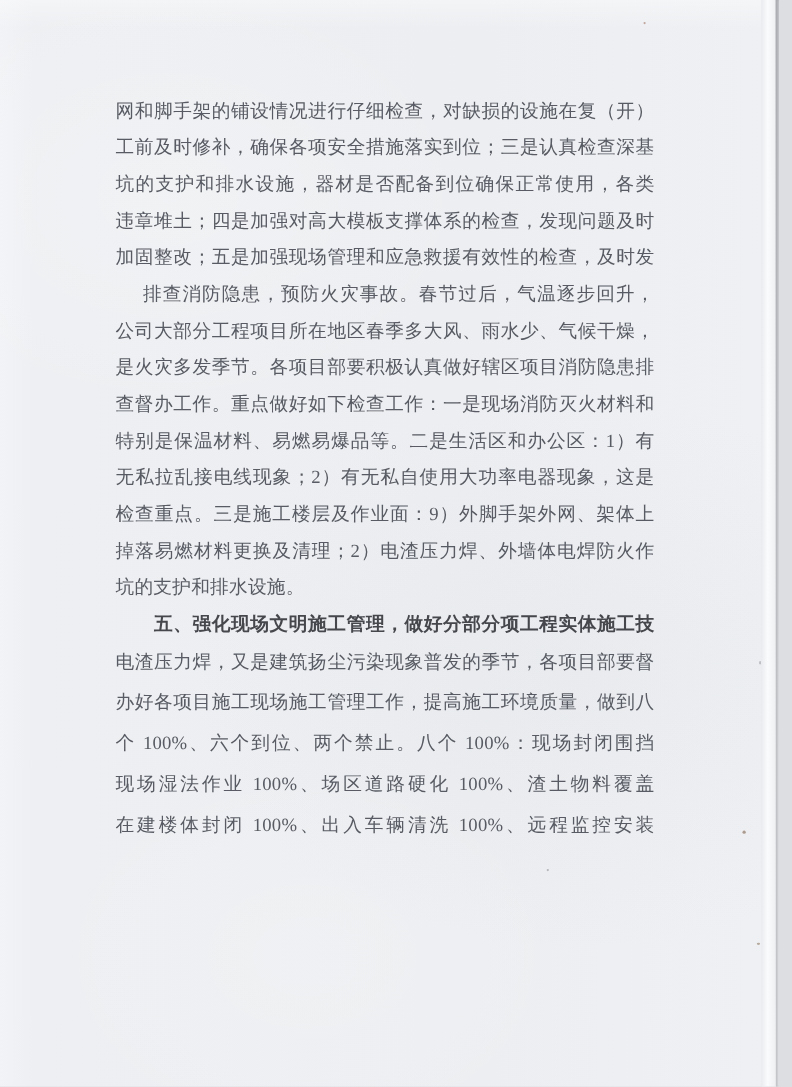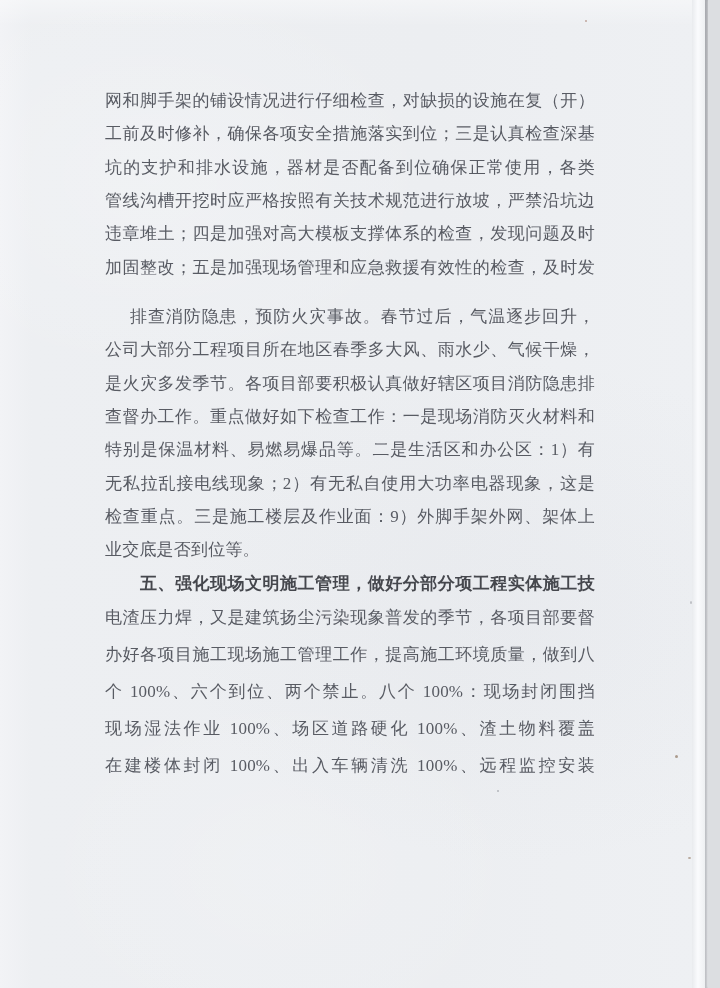--- a/index.html
+++ b/index.html
@@ -44,21 +44,21 @@
     color:#585b63;font-size:17px;
     text-rendering:optimizeLegibility;
   }
   .ln{
     height:33.35px;line-height:33.35px;overflow:hidden;
     text-align:justify;text-align-last:justify;
     letter-spacing:.2px;
   }
   .wide{height:36.9px;line-height:36.9px;}
   .nofill{text-align-last:left;}
-  .ind1{padding-left:25px;margin-top:16px;}
+  .ind1{padding-left:25px;}
   .ind2{padding-left:35px;}
   .bold{font-weight:bold;color:#45474d;}
   
   .speck{position:absolute;border-radius:50%;}
   .s1{left:675px;top:755px;width:3px;height:3px;background:#9b8674;opacity:.8;}
   .s2{left:497px;top:790px;width:2px;height:2px;background:#8d9096;opacity:.6;}
   .s3{left:688px;top:857px;width:3px;height:2px;background:#a08a78;opacity:.7;}
   .s4{left:585px;top:20px;width:2px;height:2px;background:#9a6a55;opacity:.55;}
   .s5{left:690px;top:601px;width:2px;height:3px;background:#8f9298;opacity:.5;}
 </style>
@@ -68,32 +68,32 @@
 <div class="scan">
 
   <div class="paper">
     <div class="mottle"></div>
 
     <div class="textblock">
 
       <div class="ln">网和脚手架的铺设情况进行仔细检查，对缺损的设施在复（开）</div>
       <div class="ln">工前及时修补，确保各项安全措施落实到位；三是认真检查深基</div>
       <div class="ln">坑的支护和排水设施，器材是否配备到位确保正常使用，各类</div>
-      <div class="ln">管线沟槽开挖时应严格按照有关技术规范进行放坡，严禁沿坑边</div>
       <div class="ln">违章堆土；四是加强对高大模板支撑体系的检查，发现问题及时</div>
       <div class="ln">加固整改；五是加强现场管理和应急救援有效性的检查，及时发</div>
 
       <div class="ln ind1">排查消防隐患，预防火灾事故。春节过后，气温逐步回升，</div>
       <div class="ln">公司大部分工程项目所在地区春季多大风、雨水少、气候干燥，</div>
       <div class="ln">是火灾多发季节。各项目部要积极认真做好辖区项目消防隐患排</div>
       <div class="ln">查督办工作。重点做好如下检查工作：一是现场消防灭火材料和</div>
       <div class="ln">特别是保温材料、易燃易爆品等。二是生活区和办公区：1）有</div>
       <div class="ln">无私拉乱接电线现象；2）有无私自使用大功率电器现象，这是</div>
       <div class="ln">检查重点。三是施工楼层及作业面：9）外脚手架外网、架体上</div>
-      <div class="ln nofill">业交底是否到位等。</div>
+      <div class="ln">掉落易燃材料更换及清理；2）电渣压力焊、外墙体电焊防火作</div>
+      <div class="ln nofill">坑的支护和排水设施。</div>
 
       <div class="ln ind2 bold">五、强化现场文明施工管理，做好分部分项工程实体施工技</div>
 
       <div class="ln wide">电渣压力焊，又是建筑扬尘污染现象普发的季节，各项目部要督</div>
       <div class="ln wide">办好各项目施工现场施工管理工作，提高施工环境质量，做到八</div>
       <div class="ln wide">个 100%、六个到位、两个禁止。八个 100%：现场封闭围挡 100%、</div>
       <div class="ln wide">现场湿法作业 100%、场区道路硬化 100%、渣土物料覆盖 100%、</div>
       <div class="ln wide">在建楼体封闭 100%、出入车辆清洗 100%、远程监控安装 100%、</div>
     </div>
 

